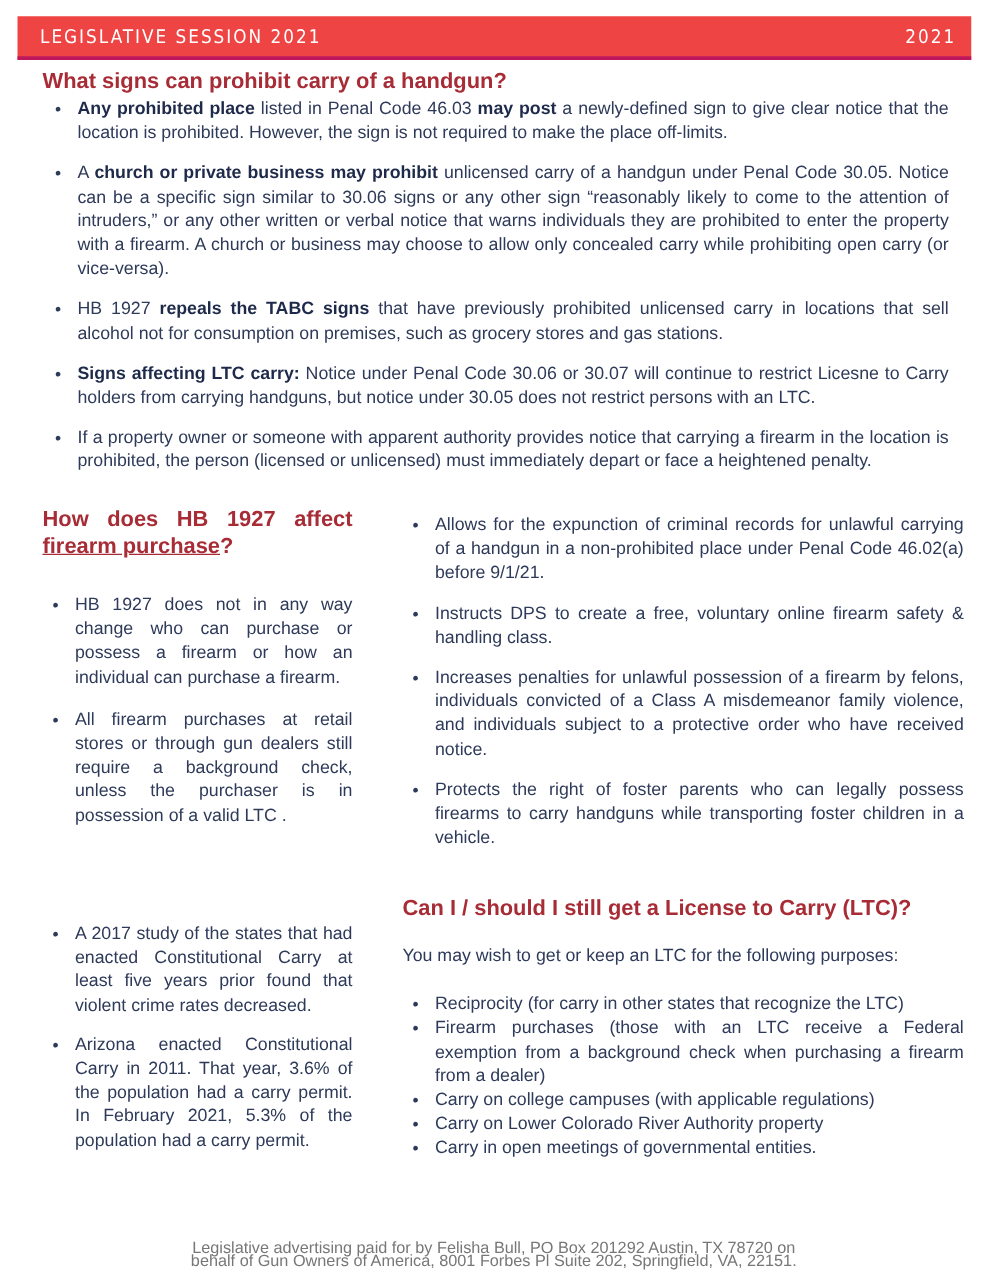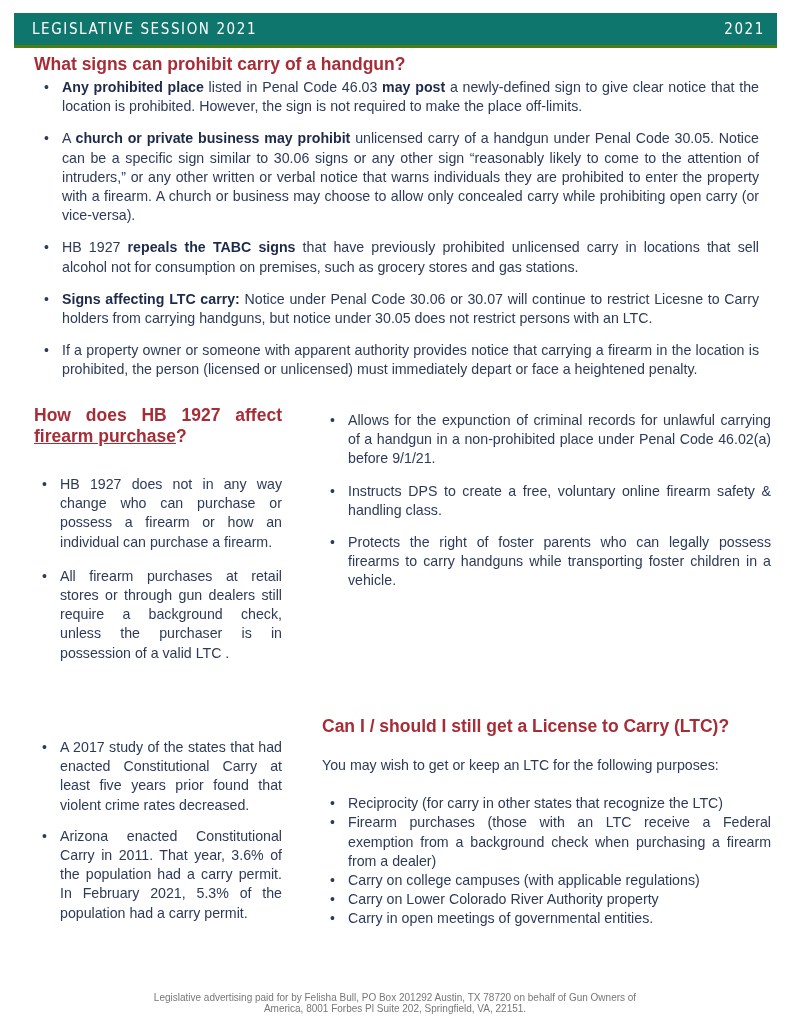--- a/index.html
+++ b/index.html
@@ -1,21 +1,21 @@
 <!DOCTYPE html>
 <html><head>
 <meta charset="utf-8">
 <style>
   * { box-sizing: border-box; margin: 0; padding: 0; }
   html, body { width: 791px; height: 1024px; background: #ffffff; overflow: hidden; }
   body { font-family: "Liberation Sans", sans-serif; color: #2e3a59; position: relative; }
 
   .header-bar {
     position: absolute; left: 14px; top: 13px; width: 763px; height: 35px;
-    background: #0f766e; border-bottom: 3px solid #4d7c0f;
+    background: #ef4444; border-bottom: 3px solid #be185d;
     display: flex; align-items: center; justify-content: space-between;
     padding: 0 12px 0 18px;
   }
   .header-bar span {
     color: #ffffff; font-family: "DejaVu Sans Condensed", "DejaVu Sans", sans-serif;
     font-size: 15px; letter-spacing: 1.6px; font-stretch: condensed;
   }
 
   h2.sec {
     color: #a82c36; font-weight: bold; font-size: 17.5px; line-height: 21px;
@@ -53,21 +53,21 @@
   .sec-else ul.bul li { margin-bottom: 13px; }
 
   .sec-ltc { top: 716px; }
   .sec-ltc p { font-size: 14.2px; line-height: 19.2px; text-align: justify; color: #2e3a59; }
   .sec-ltc p.gap { margin-top: 19px; }
   .sec-ltc ul.bul { margin-top: 19px; margin-left: 8px; }
   .sec-ltc ul.bul li { margin-bottom: 0; }
 
   .footer {
     position: absolute; left: 150px; top: 992px; width: 490px;
-    font-size: 10px; line-height: 11px; color: #777; text-align: center;
+    font-size: 13px; line-height: 11px; color: #777; text-align: center;
   }
 </style>
 </head>
 <body>
 
 <div class="header-bar">
   <span>LEGISLATIVE SESSION 2021</span>
   <span>2021</span>
 </div>
 
@@ -94,20 +94,21 @@
   <ul class="bul">
     <li>A 2017 study of the states that had enacted Constitutional Carry at least five years prior found that violent crime rates decreased.</li>
     <li>Arizona enacted Constitutional Carry in 2011. That year, 3.6% of the population had a carry permit. In February 2021, 5.3% of the population had a carry permit.</li>
   </ul>
 </section>
 
 <section class="col-right sec-else">
   <ul class="bul">
     <li>Allows for the expunction of criminal records for unlawful carrying of a handgun in a non-prohibited place under Penal Code 46.02(a) before 9/1/21.</li>
     <li>Instructs DPS to create a free, voluntary online firearm safety &amp; handling class.</li>
+    <li>Increases penalties for unlawful possession of a firearm by felons, individuals convicted of a Class A misdemeanor family violence, and individuals subject to a protective order who have received notice.</li>
     <li>Protects the right of foster parents who can legally possess firearms to carry handguns while transporting foster children in a vehicle.</li>
   </ul>
 </section>
 
 <section class="col-right sec-ltc">
   <h2 class="sec">Can I / should I still get a License to Carry (LTC)?</h2>
   <p class="gap">You may wish to get or keep an LTC for the following purposes:</p>
   <ul class="bul">
     <li>Reciprocity (for carry in other states that recognize the LTC)</li>
     <li>Firearm purchases (those with an LTC receive a Federal exemption from a background check when purchasing a firearm from a dealer)</li>

